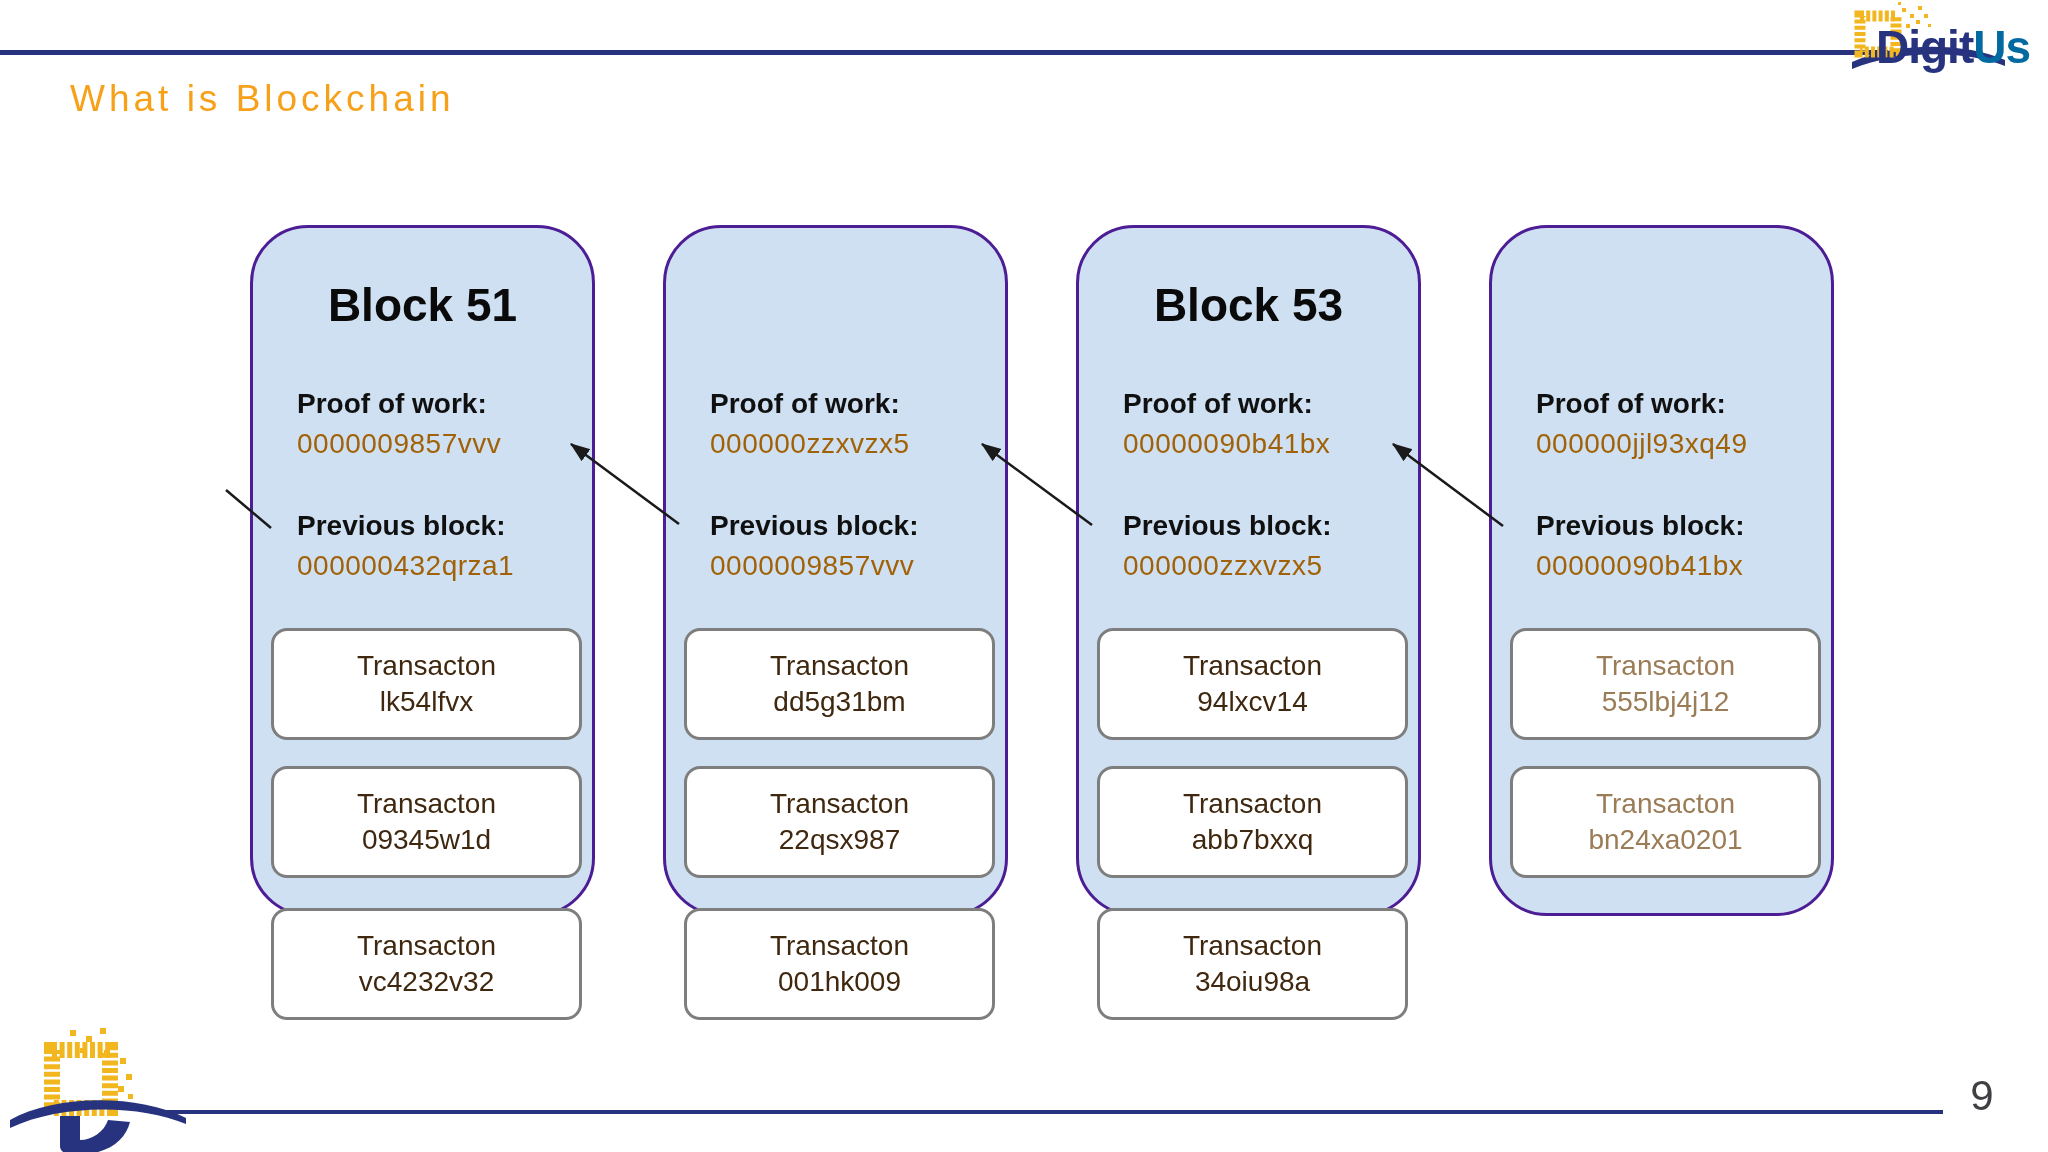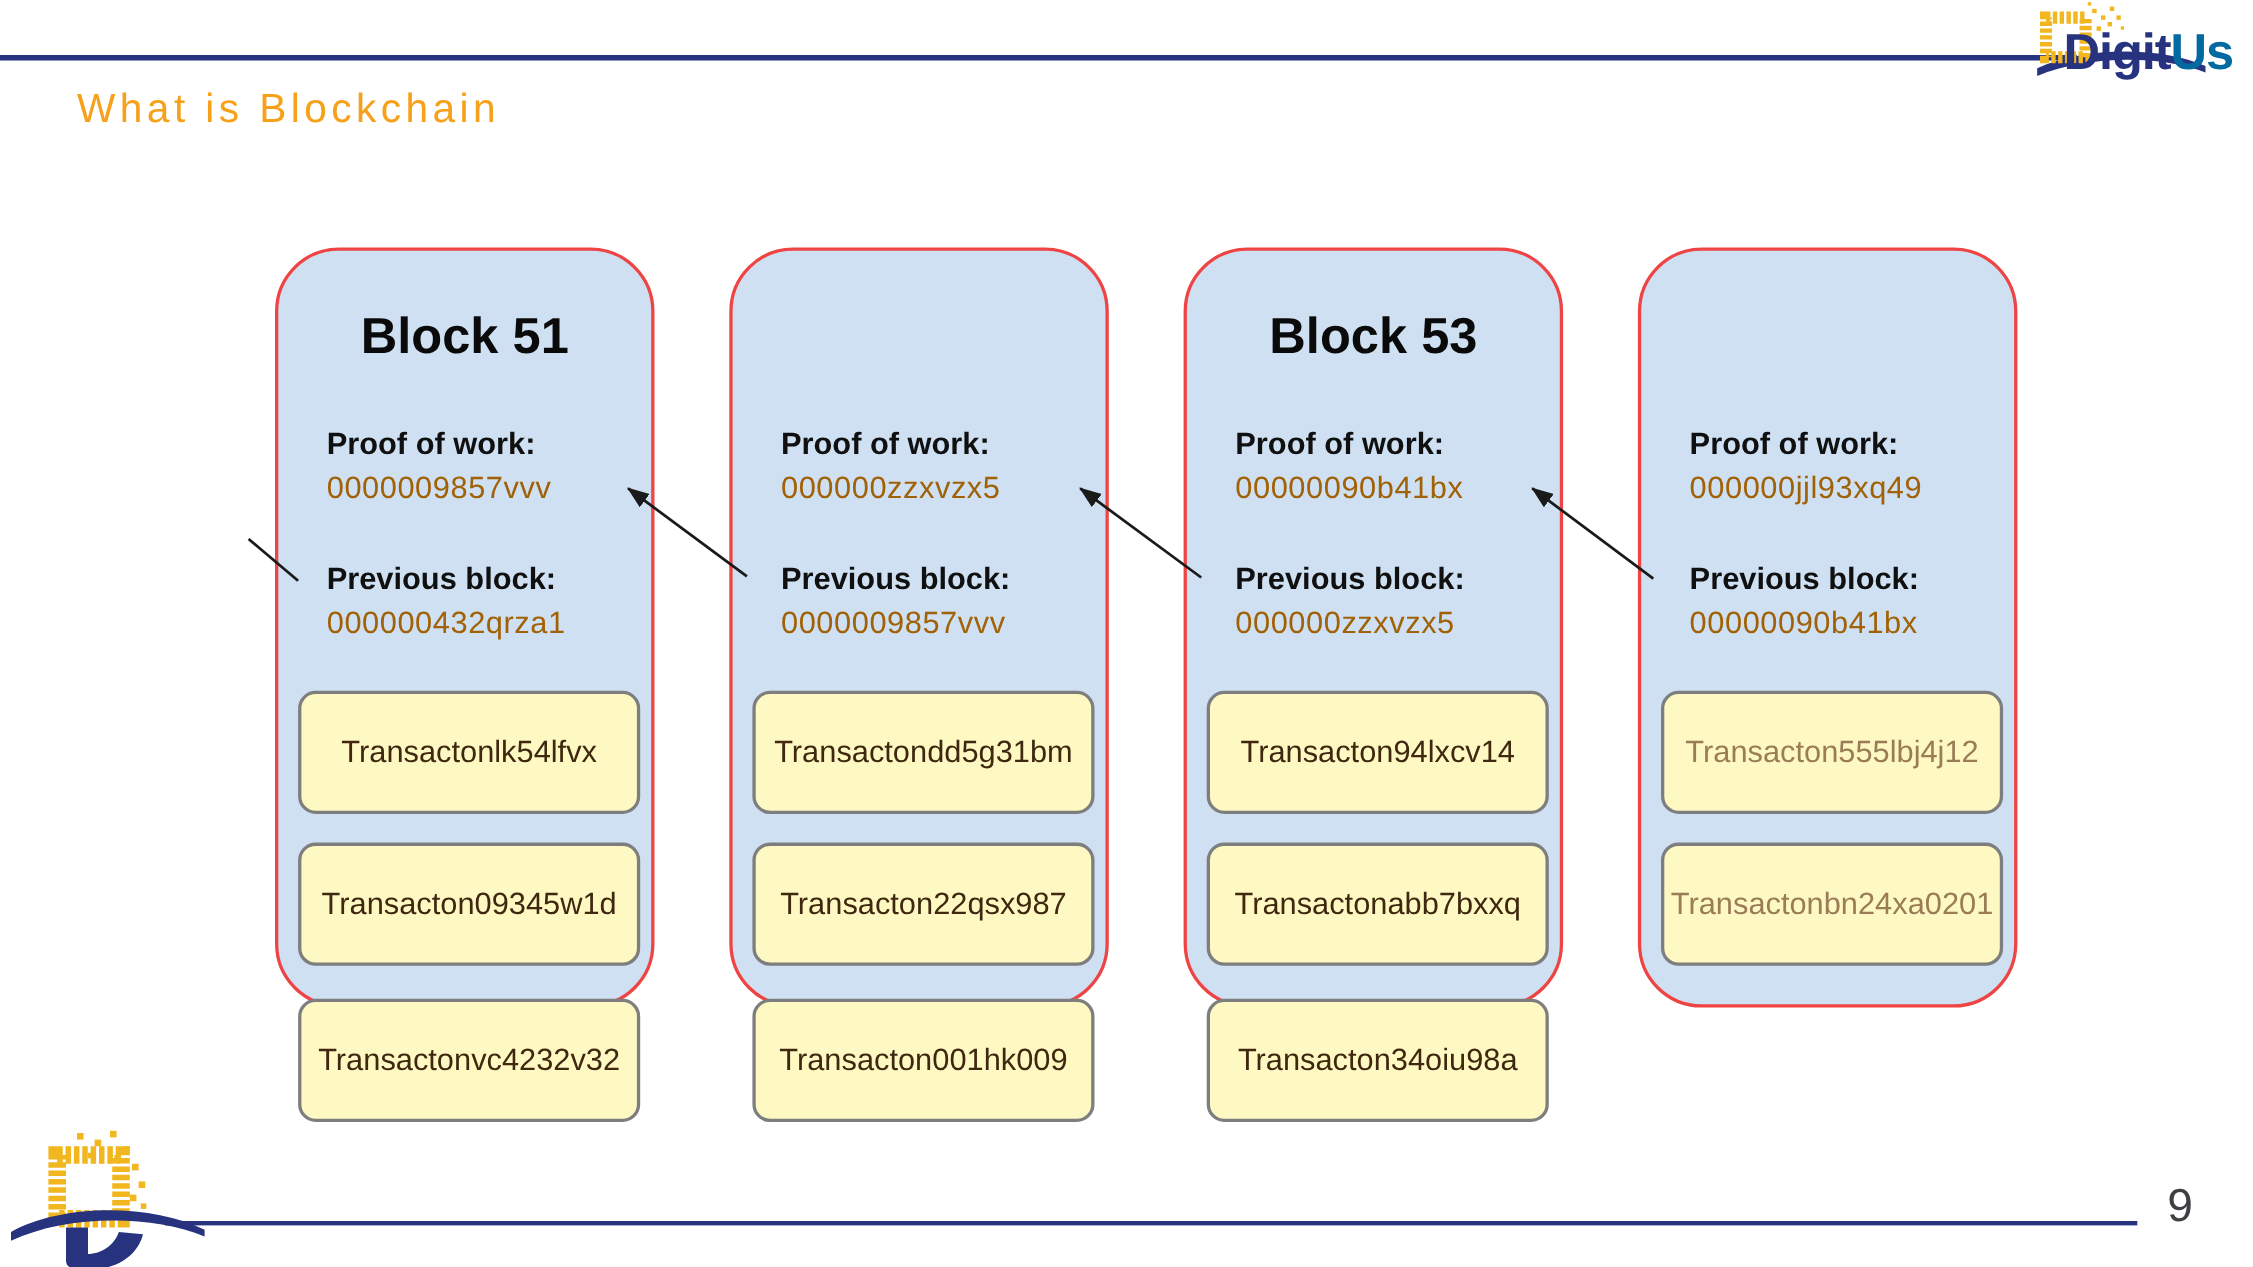--- a/index.html
+++ b/index.html
@@ -16,33 +16,33 @@
   .logo-top{position:absolute;left:1850px;top:0;width:198px;height:84px;}
   .logo-top .logo-text{position:absolute;left:26px;top:20px;font-size:46px;font-weight:bold;letter-spacing:-1px;}
   .logo-bottom{position:absolute;left:8px;top:1024px;width:190px;height:128px;}
   .navy{color:#27337E;} .gold{color:#0369a1;}
   .bottom-rule{position:absolute;left:150px;top:1110px;width:1793px;height:4px;background:#27337E;}
   .page-number{position:absolute;left:1950px;top:1072px;width:64px;text-align:center;
     font-size:42px;color:#3F3F44;}
   
   .block{
     position:absolute;top:225px;width:345px;height:691px;box-sizing:border-box;
-    background:#CFE0F2;border:3px solid #ef4444;border-radius:58px;
+    background:#CFE0F2;border:3px solid #4c1d95;border-radius:58px;
   }
   .b0{left:250px}.b1{left:663px}.b2{left:1076px}.b3{left:1489px}
   .block-title{margin:50px 0 0 0;text-align:center;font-size:46px;font-weight:bold;color:#0A0A0A;}
   .hash-group{position:absolute;left:44px;right:16px;}
   .pow-group{top:156px;}
   .prev-group{top:278px;}
   .hash-label{font-size:28px;font-weight:bold;color:#101010;line-height:40px;}
   .hash-value{font-size:28px;color:#a16207;line-height:40px;letter-spacing:0.5px;}
   .tx{
     position:absolute;left:18px;right:10px;height:112px;box-sizing:border-box;
-    background:#fef9c3;border:3px solid #7E7E7E;border-radius:16px;
-    display:flex;flex-direction:row;align-items:center;justify-content:center;
+    background:#ffffff;border:3px solid #7E7E7E;border-radius:16px;
+    display:flex;flex-direction:column;align-items:center;justify-content:center;
     font-size:28px;line-height:36px;color:#3F280F;text-align:center;
   }
   .tx1{top:400px}.tx2{top:538px}.tx3{top:680px}
   .tx.faded{color:#9A7C57;}
   .tx.highlight{font-weight:bold;color:#2E1A05;}
   
   .arrows{position:absolute;left:0;top:0;width:2048px;height:1152px;pointer-events:none;}
 </style>
 </head>
 <body>

